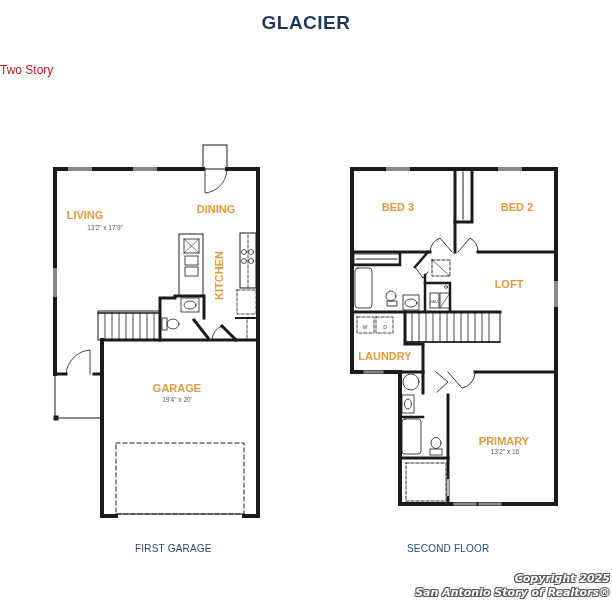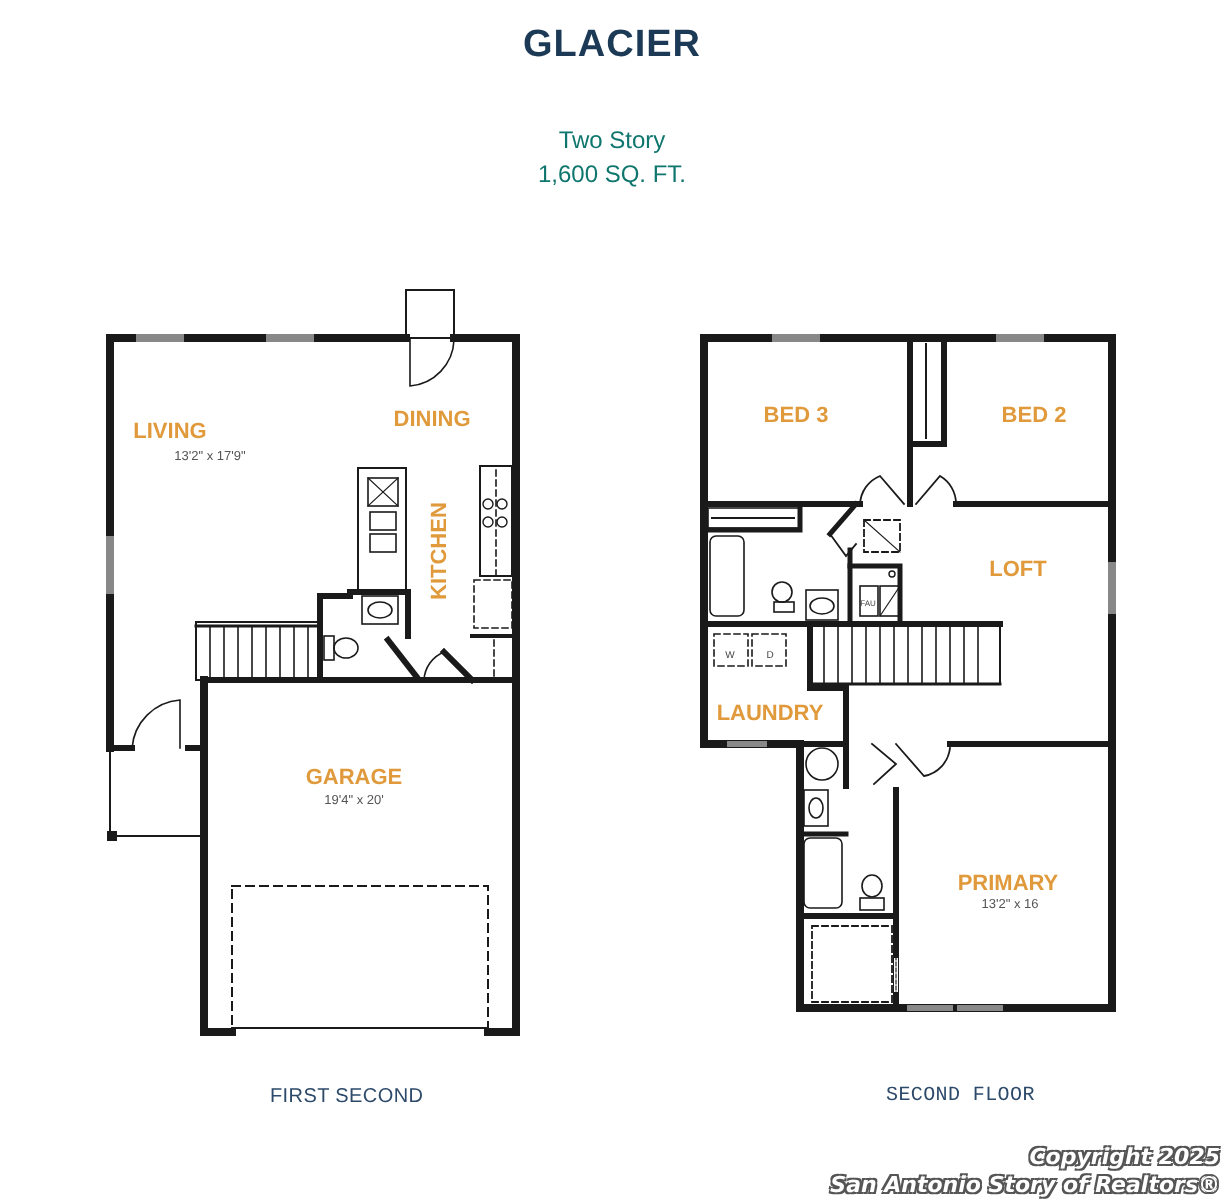--- a/index.html
+++ b/index.html
@@ -1,33 +1,32 @@
 <!DOCTYPE html>
 <html><head>
 <meta charset="utf-8">
 <style>
   html, body { margin: 0; padding: 0; background: #ffffff; }
   body { width: 612px; height: 600px; position: relative; overflow: hidden; font-family: "Liberation Sans", sans-serif; }
   .title { position: absolute; top: 12px; left: 0; width: 612px; text-align: center; font-size: 19px; font-weight: bold; color: #1c3a56; letter-spacing: 0.5px; }
-  .meta { position: absolute; top: 62px; left: 0; width: 612px; text-align: center; font-size: 12px; color: #0f766e; line-height: 17px; }
+  .meta { position: absolute; top: 62px; left: 0; width: 612px; font-size: 12px; color: #b91c1c; line-height: 17px; }
   .meta div { margin: 0; }
   .plan { position: absolute; top: 140px; }
   .floor-label { position: absolute; top: 543px; font-size: 10px; color: #2d4a6a; letter-spacing: 0.2px; }
   .copyright { position: absolute; right: 2px; font-family: "DejaVu Sans", sans-serif; font-weight: bold; font-style: italic; font-size: 11px; color: #ffffff; text-shadow: -1px -1px 0 #555, 1px -1px 0 #555, -1px 1px 0 #555, 1px 1px 0 #555; text-align: center; }
   svg text { font-family: "Liberation Sans", sans-serif; }
   .room { fill: #e09a3c; font-weight: bold; font-size: 11px; }
   .dim { fill: #555555; font-size: 6.5px; }
 </style>
 </head>
 <body>
 
 <div class="title">GLACIER</div>
 <div class="meta">
   <div>Two Story</div>
-  <div>1,600 SQ. FT.</div>
 </div>
 
 <svg class="plan" style="left:0;" width="300" height="380" viewBox="0 140 300 380" xmlns="http://www.w3.org/2000/svg">
   <g fill="none" stroke="#1a1a1a" stroke-linecap="square">
 
     <rect x="203" y="145" width="24" height="24" stroke-width="1"></rect>
 
     <path d="M205 169 L205 193 A24 24 0 0 0 227 170" stroke-width="0.8"></path>
 
     <path d="M55 169 L203 169 M227 169 L258 169 L258 516" stroke-width="4"></path>
@@ -182,17 +181,17 @@
   <text x="385" y="329" font-size="5" fill="#444" text-anchor="middle">D</text>
   <text x="434" y="303" font-size="4" fill="#444" text-anchor="middle">FAU</text>
   <text class="room" x="398" y="211" text-anchor="middle">BED 3</text>
   <text class="room" x="517" y="211" text-anchor="middle">BED 2</text>
   <text class="room" x="509" y="288" text-anchor="middle">LOFT</text>
   <text class="room" x="385" y="360" text-anchor="middle">LAUNDRY</text>
   <text class="room" x="504" y="445" text-anchor="middle">PRIMARY</text>
   <text class="dim" x="505" y="454" text-anchor="middle">13'2" x 16</text>
 </svg>
 
-<div class="floor-label" style="left:135px;">FIRST SECOND</div>
-<div class="floor-label" style="left:443px;font-family:Liberation Mono, monospace;">SECOND FLOOR</div>
+<div class="floor-label" style="left:135px;">FIRST GARAGE</div>
+<div class="floor-label" style="left:407px;">SECOND FLOOR</div>
 
 <div class="copyright" style="top:572px;">Copyright 2025</div>
 <div class="copyright" style="top:586px;">San Antonio Story of Realtors®</div>
 
 </body></html>

